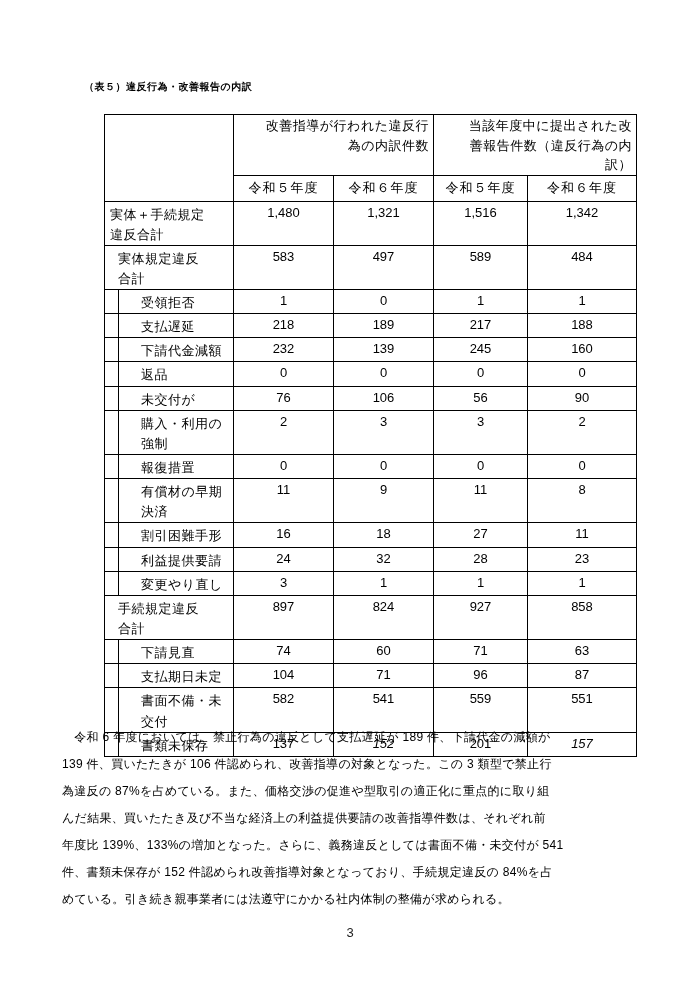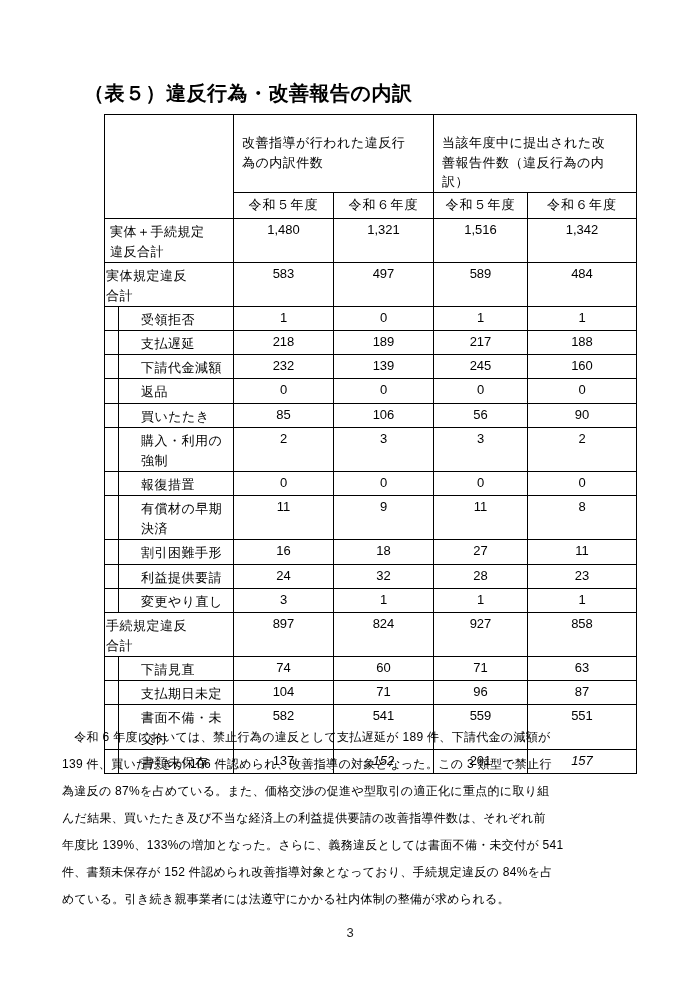--- a/index.html
+++ b/index.html
@@ -4,44 +4,44 @@
 <style>
   * { margin:0; padding:0; box-sizing:border-box; }
   html,body { background:#ffffff; }
   .page {
     position:relative; width:700px; height:990px; background:#ffffff;
     font-family:"Liberation Sans","DejaVu Sans",sans-serif; color:#000;
     overflow:hidden;
   }
   .doc-title {
     position:absolute; left:84px; top:80px;
-    font-size:20px; font-weight:bold; letter-spacing:0.5px;
+    font-size:10px; font-weight:bold; letter-spacing:0.5px;
   }
   table.vtable {
     position:absolute; left:104px; top:114px; width:532px;
     table-layout:fixed; border-collapse:collapse;
     border:1.5px solid #000;
   }
   .vtable td, .vtable th {
     border:1px solid #000; font-size:13px; font-weight:normal;
     color:#000; overflow:hidden;
   }
   .corner { }
   .grp {
-    text-align:left; vertical-align:top; padding:18px 4px 0 8px;
+    text-align:right; vertical-align:top; padding:1px 4px 0 8px;
     white-space:pre-line; line-height:1.5; letter-spacing:0.5px;
   }
   tr.hrow1 { height:58px; }
   tr.hrow2 { height:26px;margin-top:6px; }
   .yr { text-align:center; vertical-align:middle; letter-spacing:1px; }
   .lbl {
     text-align:left; vertical-align:top; padding:3px 3px 0 5px;
     white-space:pre-line; line-height:1.55; letter-spacing:0.5px;
   }
-  .lbl.lvl1 { padding-left:1px; }
+  .lbl.lvl1 { padding-left:13px; }
   .lbl.lvl2 { padding-left:36px; position:relative; }
   .lbl.lvl2::before {
     content:""; position:absolute; left:13px; top:-1px; bottom:-1px;
     width:1px; background:#000;
   }
   .val { text-align:center; vertical-align:top; padding-top:3px; }
   .boldL { border-left:2.5px solid #000; }
   .boldR { border-right:2.5px solid #000; }
   .boldT { border-top:2.5px solid #000; }
   .boldB { border-bottom:2.5px solid #000;font-style:italic; }
@@ -131,22 +131,22 @@
           <td class="val boldL boldR">160</td>
         </tr>
         <tr class="r1">
           <td class="lbl lvl2">返品</td>
           <td class="val">0</td>
           <td class="val boldL boldR">0</td>
           <td class="val">0</td>
           <td class="val boldL boldR">0</td>
         </tr>
         <tr class="r1">
-          <td class="lbl lvl2">買いたたき</td>
-          <td class="val">85</td>
+          <td class="lbl lvl2">未交付が</td>
+          <td class="val">76</td>
           <td class="val boldL boldR">106</td>
           <td class="val">56</td>
           <td class="val boldL boldR">90</td>
         </tr>
         <tr class="r2">
           <td class="lbl lvl2">購入・利用の
 強制</td>
           <td class="val">2</td>
           <td class="val boldL boldR">3</td>
           <td class="val">3</td>

